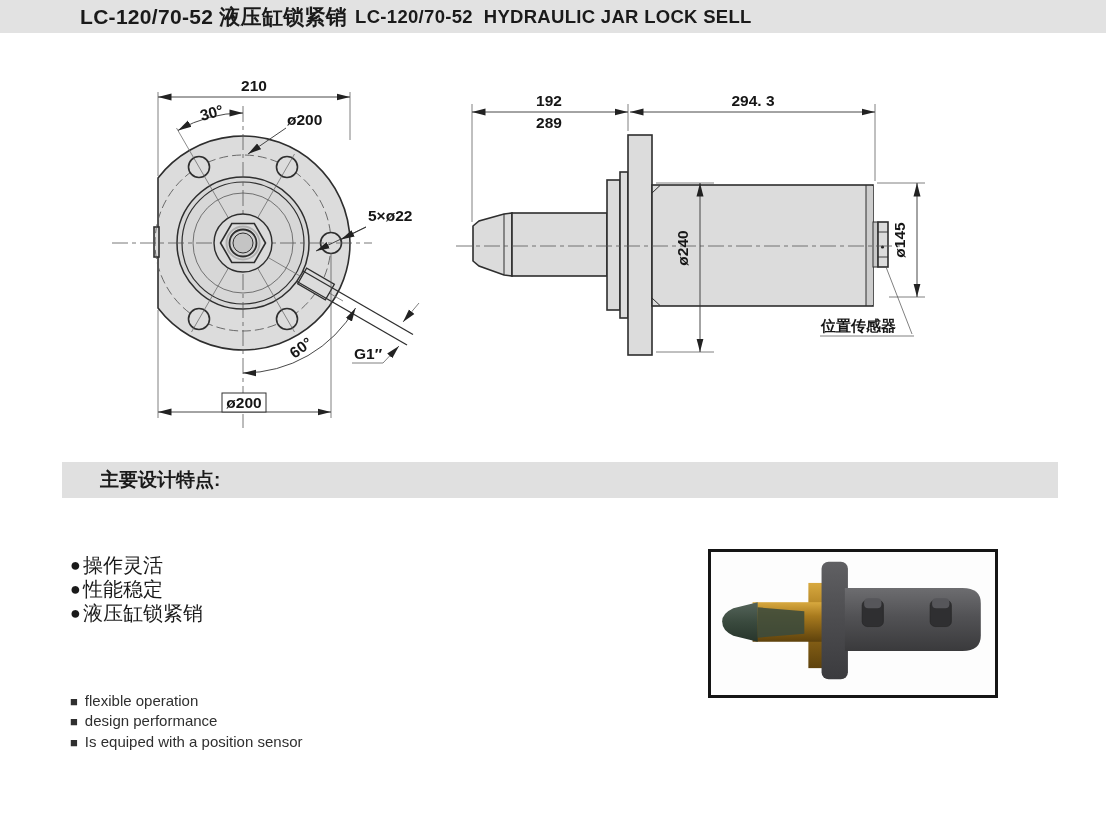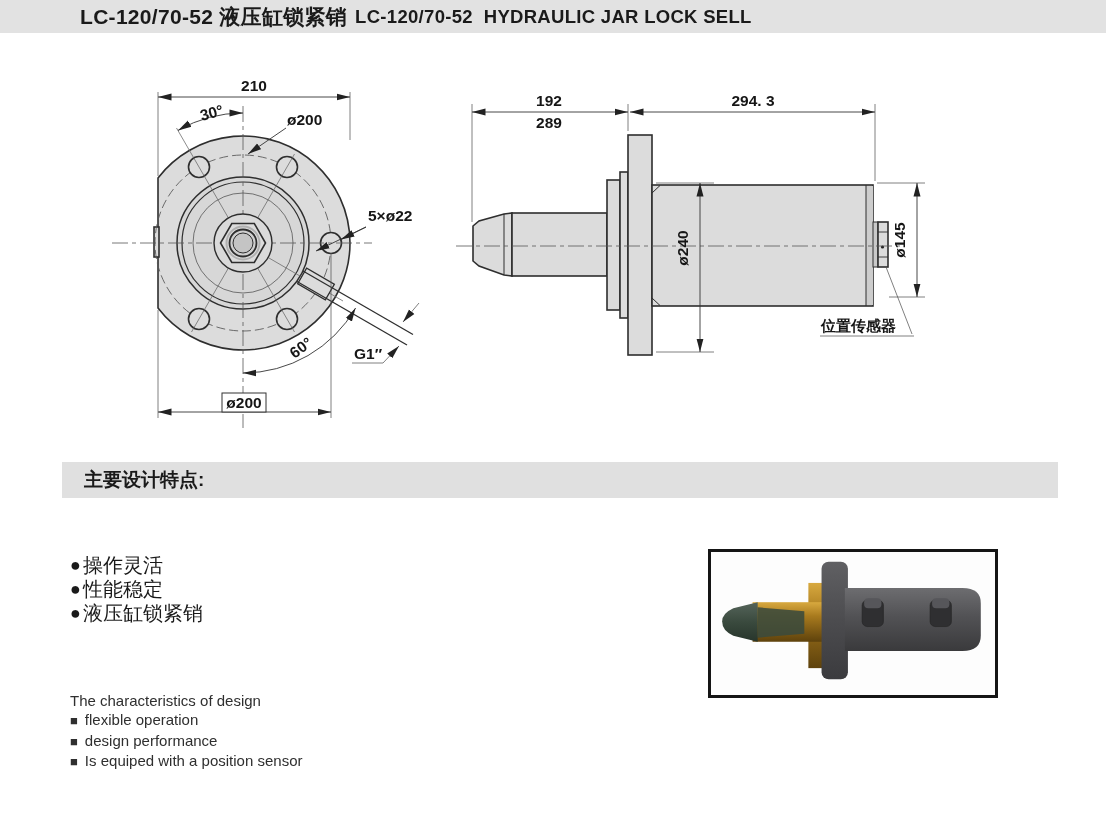--- a/index.html
+++ b/index.html
@@ -17,21 +17,21 @@
   .outline2{fill:#d7d7d7;stroke:#2e2e2e;stroke-width:1.5;}
   .thin{stroke:#666;stroke-width:.75;fill:none;}
   .ext{stroke:#555;stroke-width:.75;fill:none;}
   .dim{stroke:#333;stroke-width:.9;fill:none;}
   .cl{stroke:#555;stroke-width:.8;fill:none;stroke-dasharray:16 4 4 4;}
   .dash{stroke:#555;stroke-width:.85;fill:none;stroke-dasharray:9 4;}
   text.dimtxt{font-family:"Liberation Sans",sans-serif;font-size:15.5px;font-weight:600;fill:#161616;}
   text.cjk{font-family:"Liberation Sans",sans-serif;font-size:15px;font-weight:700;fill:#161616;}
   
   .section-bar{left:62px;top:462px;width:996px;height:36px;background:#e0e0e0;
-      display:flex;align-items:center;padding-left:22px;box-sizing:border-box;
+      display:flex;align-items:center;padding-left:38px;box-sizing:border-box;
       font-size:19px;font-weight:700;}
   
   .cn-list{left:70px;top:553px;font-size:20px;font-weight:400;line-height:24px;}
   .cn-list .bullet{font-size:18px;margin-right:2px;vertical-align:1px;}
   
   .en-list{left:70px;top:691px;font-size:15px;color:#2f2f2f;line-height:19.3px;}
   .en-list .sq{font-size:13px;margin-right:7px;}
   
   .photo-frame{left:708px;top:549px;width:284px;height:143px;border:3px solid #151515;background:#fdfdfd;}
   .photo-frame svg{display:block;}
@@ -166,21 +166,20 @@
   <span>主要设计特点:</span>
 </div>
 
 <div class="abs cn-list">
   <div><span class="bullet">●</span><span>操作灵活</span></div>
   <div><span class="bullet">●</span><span>性能稳定</span></div>
   <div><span class="bullet">●</span><span>液压缸锁紧销</span></div>
 </div>
 
 <div class="abs en-list">
-  <div>The characteristics of design</div>
   <div><span class="sq">■</span><span>flexible operation</span></div>
   <div><span class="sq">■</span><span>design performance</span></div>
   <div><span class="sq">■</span><span>Is equiped with a position sensor</span></div>
 </div>
 
 <div class="abs photo-frame">
   <svg width="284" height="143" viewBox="0 0 280 140">
     <defs>
       <linearGradient id="bodyGrad" x1="0" y1="0" x2="0" y2="1">
         <stop offset="0" stop-color="#6d6d70"></stop>

